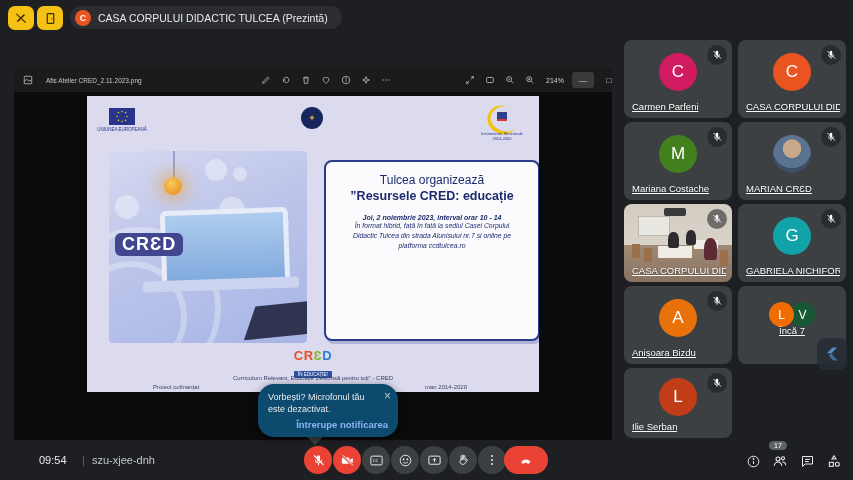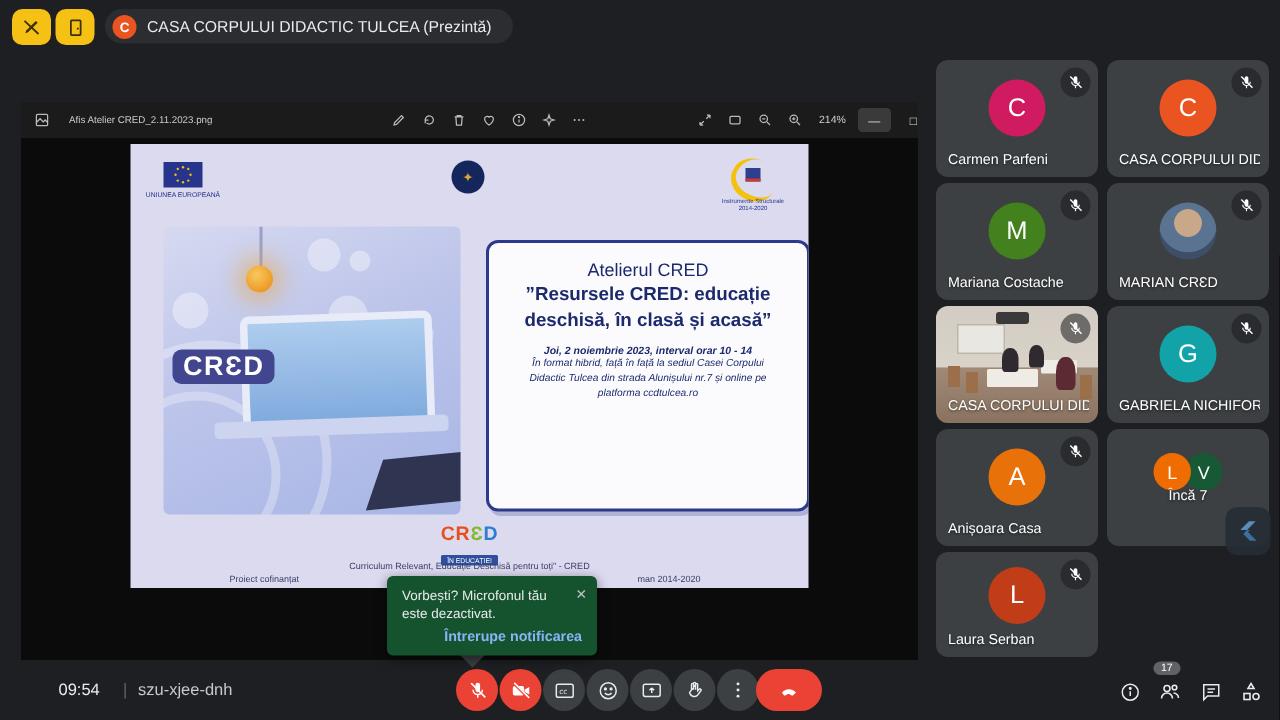--- a/index.html
+++ b/index.html
@@ -59,37 +59,37 @@
   #panel .date{font-size:7px;font-weight:bold;font-style:italic;margin-top:9px;}
   #panel .det{font-size:6.8px;font-style:italic;line-height:1.45;}
   
   .credlogo{position:absolute;left:0;top:252px;width:452px;text-align:center;font-size:13px;font-weight:bold;letter-spacing:.5px;}
   .credsub{position:absolute;left:0;top:266px;width:452px;text-align:center;}
   .credsub span{background:#2d4f9e;color:#fff;font-size:4.5px;padding:1px 4px;border-radius:1px;}
   .foot1{position:absolute;left:0;top:279px;width:452px;text-align:center;font-size:6px;color:#3a3f66;}
   .fragL{position:absolute;left:66px;top:288px;font-size:6px;color:#3a3f66;}
   .fragR{position:absolute;left:338px;top:288px;font-size:6px;color:#3a3f66;}
   
-  #popup{position:absolute;left:258px;top:384px;width:140px;height:53px;background:#14532d;border-radius:4px;
+  #popup{position:absolute;left:258px;top:384px;width:140px;height:53px;background:#0c4a6e;border-radius:16px;
     box-shadow:0 2px 8px rgba(0,0,0,.5);z-index:30;}
   #popup .txt{position:absolute;left:10px;top:8px;width:105px;font-size:9px;line-height:1.3;color:#e8eaed;}
   #popup .x{position:absolute;right:7px;top:5px;font-size:12px;color:#bdc1c6;cursor:pointer;}
   #popup .act{position:absolute;right:10px;bottom:7px;font-size:9.5px;color:#8ab4f8;font-weight:bold;}
   #parrow{position:absolute;left:306px;top:436px;width:0;height:0;border-left:9px solid transparent;
     border-right:9px solid transparent;border-top:9px solid #3c4043;z-index:29;}
   
   #grid{position:absolute;left:624px;top:40px;display:grid;grid-template-columns:108px 108px;
     grid-template-rows:78px 78px 78px 78px 70px;gap:4px 6px;}
   .tile{position:relative;background:#3c4043;border-radius:8px;overflow:hidden;}
   .micoff{position:absolute;top:5px;right:5px;width:20px;height:20px;border-radius:50%;
     background:rgba(25,26,29,.55);display:flex;align-items:center;justify-content:center;z-index:3;}
   .tavatar{position:absolute;left:50%;top:13px;transform:translateX(-50%);width:38px;height:38px;border-radius:50%;
     display:flex;align-items:center;justify-content:center;font-size:17px;color:#fff;}
   .pname{position:absolute;left:8px;bottom:6px;font-size:9.5px;color:#fff;white-space:nowrap;overflow:hidden;
-    max-width:94px;text-shadow:0 1px 2px rgba(0,0,0,.6);z-index:3;}
+    max-width:94px;text-shadow:0 1px 2px rgba(0,0,0,.6);z-index:3;text-decoration:underline;}
   .pname.center{left:0;width:100%;max-width:none;text-align:center;}
   .photo-m{background:radial-gradient(circle at 50% 36%,#c9a88a 0 29%,#5a7391 31% 62%,#3c4f66 64%);}
   .photo-c{background:radial-gradient(circle at 55% 40%,#d8b49a 0 27%,#33282c 29% 56%,#7d95b4 58%);}
   .duo{position:absolute;left:50%;top:16px;transform:translateX(-50%);width:46px;height:26px;}
   .duo .d1,.duo .d2{position:absolute;width:25px;height:25px;border-radius:50%;display:flex;align-items:center;
     justify-content:center;color:#fff;font-size:12px;}
   .duo .d1{left:0;z-index:2;}
   .duo .d2{left:21px;z-index:1;}
   
   .scene{position:absolute;inset:0;background:linear-gradient(180deg,#d2ccc2 0%,#d8d2c8 52%,#a08a76 53%,#8a7260 100%);}
@@ -264,23 +264,22 @@
         <div class="lapscreen"></div>
         <div class="lapbase"></div>
         <div class="book"></div>
         <div class="brandrow">
           <span class="brand-cred">CRƐD</span>
         </div>
       </div>
 
       <div id="panel">
         <div style="height:10px"></div>
-        <div class="l">Atelierul CRED</div>
+        <div class="l">Tulcea organizează</div>
         <div class="hl">”Resursele CRED: educație</div>
-        <div class="hl">deschisă, în clasă și acasă”</div>
         <div class="date">Joi, 2 noiembrie 2023, interval orar 10 - 14</div>
         <div class="det">În format hibrid, față în față la sediul Casei Corpului</div>
         <div class="det">Didactic Tulcea din strada Alunișului nr.7 și online pe</div>
         <div class="det">platforma ccdtulcea.ro</div>
       </div>
 
       <div class="credlogo">
         <span style="color:#e94e1b">CR</span><span style="color:#86b929">Ɛ</span><span style="color:#2d7dd2">D</span>
       </div>
       <div class="credsub"><span>ÎN EDUCAȚIE!</span></div>
@@ -385,41 +384,41 @@
 
     <div class="tile">
       <span class="micoff">
           <svg width="12" height="12" viewBox="0 0 24 24">
             <path fill="#fff" d="M12 13.5A2.5 2.5 0 0 0 14.5 11V6a2.5 2.5 0 0 0-5 0v5A2.5 2.5 0 0 0 12 13.5z"></path>
             <path fill="none" stroke="#fff" stroke-width="1.6" d="M7 11a5 5 0 0 0 10 0M12 16v3.5"></path>
             <line x1="5" y1="4" x2="20" y2="19" stroke="#fff" stroke-width="1.8"></line>
           </svg>
         </span>
       <div class="tavatar" style="background: rgb(232, 113, 10);">A</div>
-      <div class="pname">Anișoara Casa</div>
+      <div class="pname">Anișoara Bizdu</div>
     </div>
 
     <div class="tile">
       <div class="duo">
         <div class="d1" style="background: rgb(239, 108, 0);">L</div>
         <div class="d2" style="background: rgb(23, 89, 53);">V</div>
       </div>
       <div class="pname center" style="bottom:28px">Încă 7</div>
     </div>
 
     <div class="tile">
       <span class="micoff">
           <svg width="12" height="12" viewBox="0 0 24 24">
             <path fill="#fff" d="M12 13.5A2.5 2.5 0 0 0 14.5 11V6a2.5 2.5 0 0 0-5 0v5A2.5 2.5 0 0 0 12 13.5z"></path>
             <path fill="none" stroke="#fff" stroke-width="1.6" d="M7 11a5 5 0 0 0 10 0M12 16v3.5"></path>
             <line x1="5" y1="4" x2="20" y2="19" stroke="#fff" stroke-width="1.8"></line>
           </svg>
         </span>
       <div class="tavatar" style="top: 10px; background: rgb(192, 61, 23);">L</div>
-      <div class="pname">Laura Serban</div>
+      <div class="pname">Ilie Serban</div>
     </div>
   </div>
 
   <div id="owidget">
     <svg width="16" height="18" viewBox="0 0 24 28">
         <path d="M4 13L13 4h7L11 13z" fill="#5b8dbe"></path>
         <path d="M11 13l-4 4 7 7h7l-9-9 2-2z" fill="#3d6e9e"></path>
       </svg>
   </div>
 

